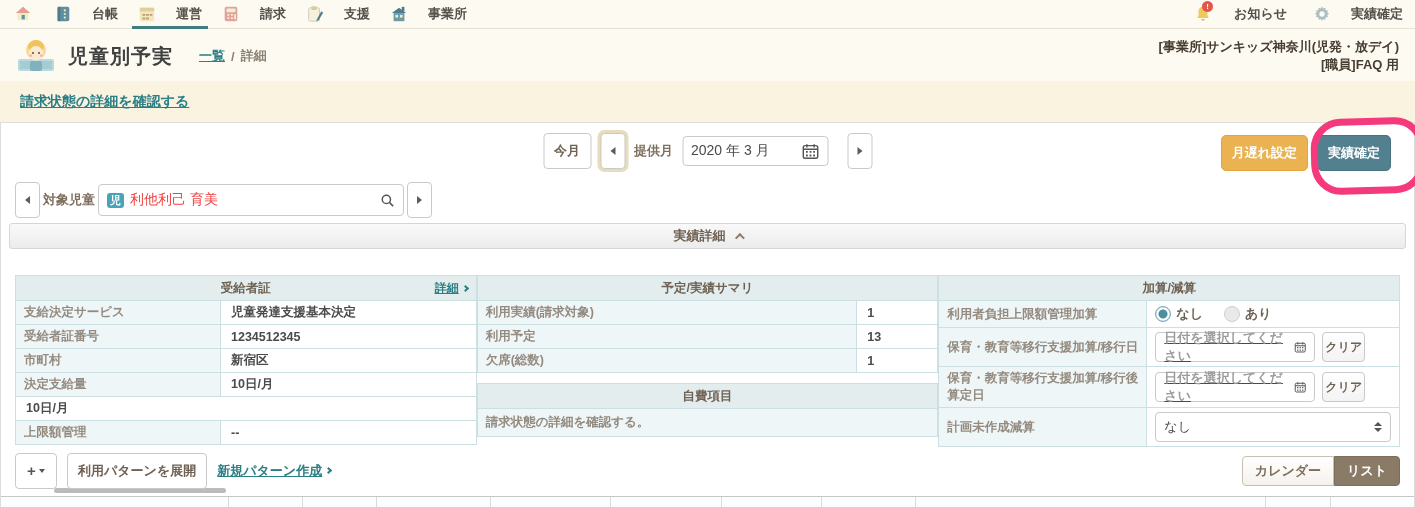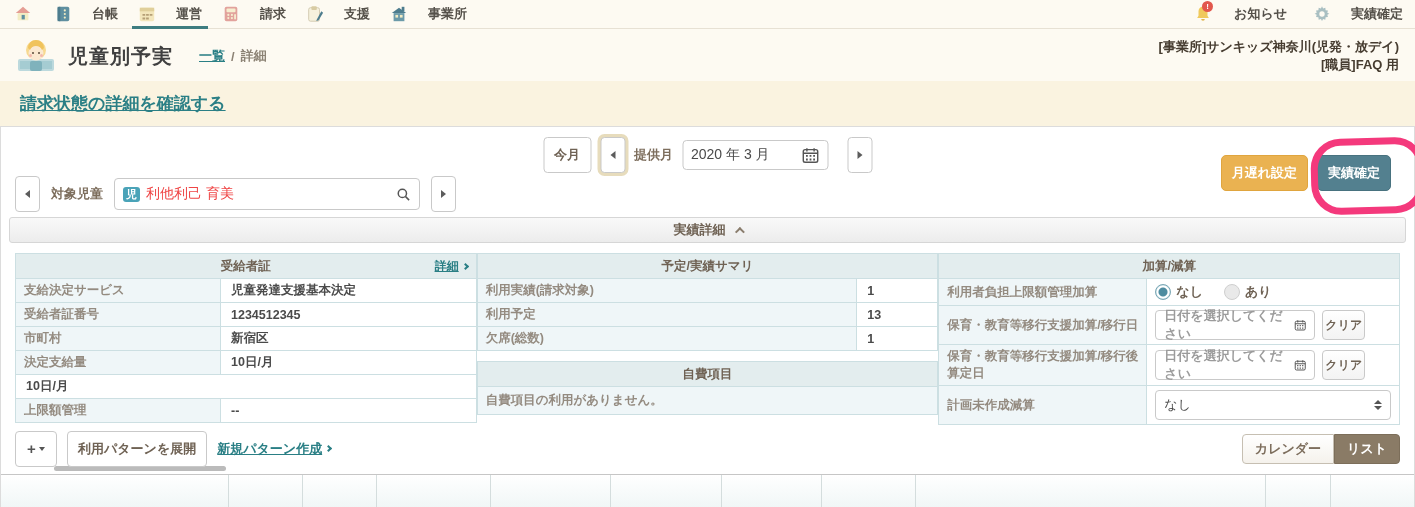--- a/index.html
+++ b/index.html
@@ -21,54 +21,54 @@
   
   .page-header { display:flex; align-items:center; padding:8px 16px 6px; }
   .title-icon { width:40px; height:38px; }
   .page-title { font-size:20px; font-weight:bold; color:#404040; margin-left:12px; letter-spacing:1px; }
   .breadcrumb { margin-left:26px; font-size:13px; color:#8c8375; font-weight:bold; display:flex; gap:6px; align-items:center;text-align:right; }
   .breadcrumb a { color:#2a7f85; text-decoration:underline; cursor:pointer; }
   .header-right { margin-left:auto; text-align:right; font-size:13px; font-weight:bold; color:#463c30; line-height:1.35; }
 
   
   .notice { background:#faf3e0; padding:11px 20px; }
-  .notice a { font-size:17px; font-weight:bold; color:#2a7f85; text-decoration:underline; cursor:pointer; }
+  .notice a { font-size:14px; font-weight:bold; color:#2a7f85; text-decoration:underline; cursor:pointer; }
 
   
   .container { background:#fff; border:1px solid #dcdcdc; border-bottom:none; padding:10px 8px 0; position:relative; height:389px; }
 
   
   .month-row { position:relative; height:34px; }
   .month-center { position:absolute; left:50%; transform:translateX(-50%); display:flex; align-items:center; gap:9px; }
   .btn { display:inline-flex; align-items:center; justify-content:center; background:#fff; border:1px solid #c9c9c9; border-radius:4px; height:36px; padding:0 10px; font-size:13px; font-weight:bold; color:#6f6254; cursor:pointer; }
   .btn-arrow { width:25px; padding:0; }
   .btn-arrow.focused { box-shadow:0 0 0 3px #e7dcbc; }
   .tri-l { width:0; height:0; border-top:4px solid transparent; border-bottom:4px solid transparent; border-right:5px solid #5c5c5c; }
   .tri-r { width:0; height:0; border-top:4px solid transparent; border-bottom:4px solid transparent; border-left:5px solid #5c5c5c; }
   .field-label { font-size:13px; font-weight:bold; color:#7d6e5d; }
   .input-box { display:flex; align-items:center; background:#fff; border:1px solid #c9c9c9; border-radius:4px; height:30px; padding:0 8px; font-size:14px; color:#4a4a4a; cursor:text; }
   .month-input { width:146px; justify-content:space-between; }
-  .month-right { position:absolute; right:15px; top:18px; display:flex; gap:9px;padding-left:36px; }
+  .month-right { position:absolute; right:15px; top:2px; display:flex; gap:9px;padding-left:36px; }
   .btn-orange { background:#eab251; border:1px solid #e0a53e; color:#fff; border-radius:5px; }
   .btn-teal { background:#53808f; border:1px solid #48727f; color:#fff; border-radius:5px; }
   .pink-ring { position:absolute; top:-17px; right:-34px; width:114px; height:76px; border:7px solid #f4397c; border-radius:30px; transform:rotate(-1.5deg); pointer-events:none; z-index:5; }
 
   
-  .target-row { display:flex; align-items:center; gap:11px; margin:6px 0 0 6px; height:34px; }
+  .target-row { display:flex; align-items:center; gap:3px; margin:16px 0 0 6px; height:34px; }
   .search-box { width:306px; height:32px; justify-content:flex-start; gap:6px; }
   .child-badge { background:#4aa3b8; color:#fff; font-size:11px; font-weight:bold; border-radius:3px; padding:2px 3px; line-height:1; }
   .child-name { font-size:14px; color:#ef4444; flex:1; }
 
   
   .section-bar { margin-top:6px; height:26px; background:linear-gradient(#f9f9f9,#ececec); border:1px solid #d6d6d6; border-radius:3px; display:flex; align-items:center; justify-content:center; gap:9px; cursor:pointer; }
   .section-bar .lbl { font-size:13px; font-weight:bold; color:#6f6254; }
   .caret-up { width:7px; height:7px; border-right:2px solid #8a7d6d; border-top:2px solid #8a7d6d; transform:rotate(-45deg) translateY(2px); }
 
   
-  .panels { display:flex; gap:0; margin:10px 6px 0; align-items:flex-start; }
+  .panels { display:flex; gap:0; margin:26px 6px 0; align-items:flex-start; }
   .panel { flex:1; font-size:12.5px; }
   .panel-header { position:relative; background:#e3edee; border:1px solid #ccdfe2; min-height:26px; display:flex; align-items:center; justify-content:center; font-weight:bold; color:#6f6254; }
   .detail-link { position:absolute; right:8px; display:flex; align-items:center; gap:4px; color:#2a7f85; font-weight:bold; font-size:12px; text-decoration:underline; cursor:pointer; }
   .chev-r { width:5px; height:5px; border-right:2px solid #2a7f85; border-bottom:2px solid #2a7f85; transform:rotate(-45deg); }
   .prow { display:flex; border:1px solid #ccdfe2; border-top:none; }
   .pcell-l { background:#eff6f8; width:205px; min-height:23px; padding:3px 8px; display:flex; align-items:center; color:#948b80; font-weight:bold; border-right:1px solid #ccdfe2; }
   .pcell-v { flex:1; background:#fff; padding:3px 10px; display:flex; align-items:center; font-weight:bold; color:#4a4a4a; }
   .panel-mid .pcell-l { width:auto; flex:1; }
   .panel-mid .pcell-v { flex:0 0 80px; }
   .selfpay-gap { height:10px; }
@@ -76,21 +76,21 @@
   .panel-right .pcell-l { width:208px; }
   .panel-right .pcell-v { padding:4px 8px; gap:7px; }
 
   
   .radio-opt { display:flex; align-items:center; gap:5px; margin-right:14px; cursor:pointer; }
   .radio { width:16px; height:16px; border-radius:50%; }
   .radio.on { border:1px solid #7ba7b5; background:radial-gradient(circle, #4e8ca0 0 4px, #fff 5px 6px, #bcd9e2 7px); }
   .radio.off { border:1px solid #cfcfcf; background:#e9e9e9; }
   .radio-lbl { font-weight:bold; color:#6f6254; font-size:13px; }
 
-  .date-box { width:160px; height:30px; justify-content:space-between; }
+  .date-box { width:160px; height:30px; justify-content:space-between;text-decoration:underline; }
   .placeholder { color:#9b9b9b; font-size:13px; }
   .btn-clear { height:30px; padding:0 2px; font-size:12px; background:linear-gradient(#fff,#f3f3f3); }
   .select-box { width:100%; height:30px; justify-content:space-between; cursor:pointer; }
   .updown { display:flex; flex-direction:column; gap:2px; }
   .updown .u { width:0; height:0; border-left:4px solid transparent; border-right:4px solid transparent; border-bottom:4px solid #555; }
   .updown .d { width:0; height:0; border-left:4px solid transparent; border-right:4px solid transparent; border-top:4px solid #555; }
 
   
   .pattern-row { display:flex; align-items:center; gap:10px; margin:8px 6px 0; height:31px; }
   .btn-plus { width:42px; gap:3px; font-size:15px; color:#555; }
@@ -319,21 +319,21 @@
           <div class="pcell-v">13</div>
         </div>
       <div class="prow">
           <div class="pcell-l">欠席(総数)</div>
           <div class="pcell-v">1</div>
         </div>
       <div class="selfpay-gap"></div>
       <div class="panel-header">
         <span>自費項目</span>
       </div>
-      <div class="selfpay-empty">自費項目の利用がありません。</div>
+      <div class="selfpay-empty">請求状態の詳細を確認する。</div>
     </div>
 
     <div class="panel panel-right">
       <div class="panel-header">
         <span>加算/減算</span>
       </div>
       <div class="prow">
         <div class="pcell-l">利用者負担上限額管理加算</div>
         <div class="pcell-v">
           <span class="radio-opt">

